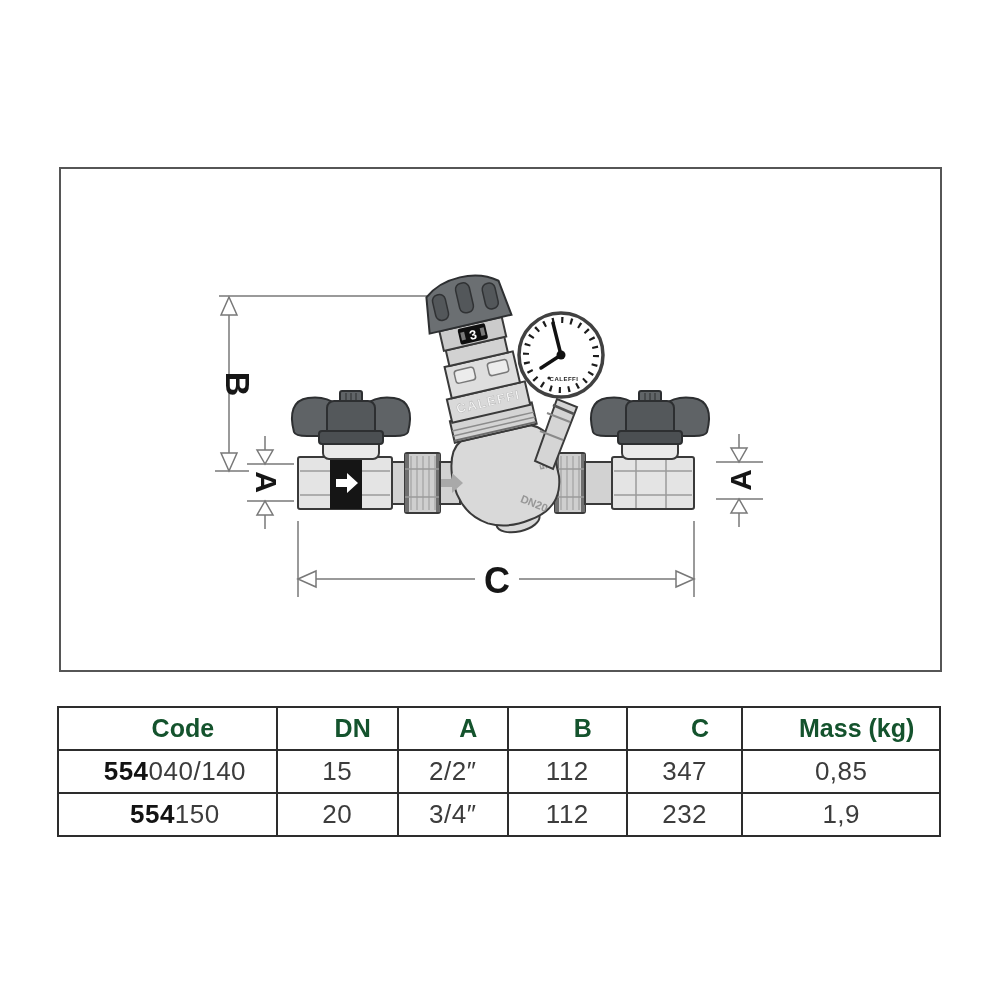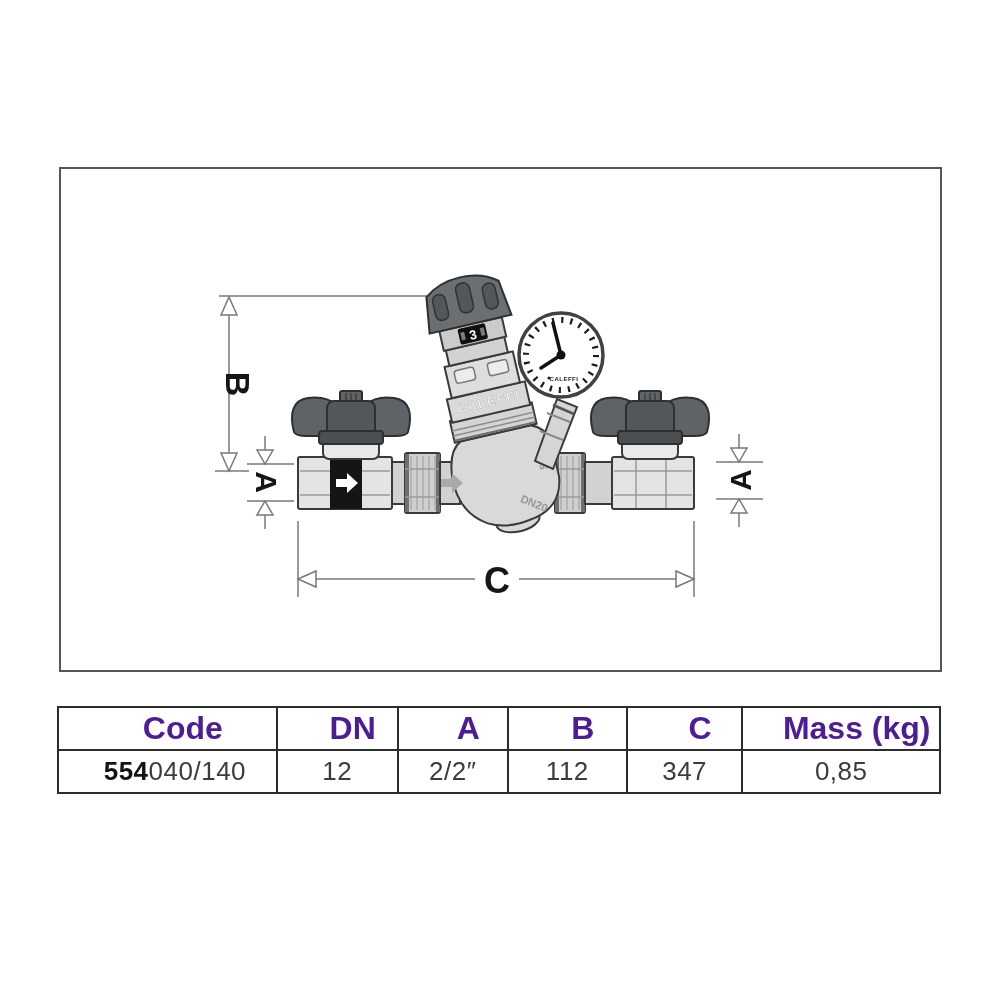--- a/index.html
+++ b/index.html
@@ -14,21 +14,21 @@
   .diagram-box svg { position:absolute; left:0; top:0; }
 
   .spec-table {
     position:absolute; left:57px; top:706px; width:884px;
     border-collapse:collapse; table-layout:fixed;
   }
   .spec-table th, .spec-table td {
     border:2px solid #2d2d2d; height:39px; text-align:center;
     vertical-align:middle; overflow:hidden; white-space:nowrap;
   }
-  .spec-table th { font-size:32px; font-weight:bold; color:#4c1d95;padding-left:32px; }
+  .spec-table th { font-size:25px; font-weight:bold; color:#14532d;padding-left:32px; }
   .spec-table td { font-size:26px; color:#3c3c3c; letter-spacing:0.5px; }
   .code-cell { text-align:center; padding-left:16px; }
   .code-prefix { font-weight:bold; color:#131313; }
 
   
   .ol  { stroke:#3a3a3a; stroke-width:2; }
   .dim { stroke:#787878; stroke-width:1.5; fill:none; }
   .dimhead { fill:#ffffff; stroke:#787878; stroke-width:1.5; }
   .dimtxt { fill:#161616; font-weight:bold; font-family:"Liberation Sans",sans-serif; }
   .facet { stroke:#9b9b9b; stroke-width:1.5; }
@@ -213,20 +213,28 @@
       <th>DN</th>
       <th>A</th>
       <th>B</th>
       <th>C</th>
       <th>Mass (kg)</th>
     </tr>
   </thead>
   <tbody>
     <tr>
       <td class="code-cell"><span class="code-prefix">554</span><span>040/140</span></td>
-      <td>12</td>
+      <td>15</td>
       <td>2/2″</td>
       <td>112</td>
       <td>347</td>
       <td>0,85</td>
     </tr>
+    <tr>
+      <td class="code-cell"><span class="code-prefix">554</span><span>150</span></td>
+      <td>20</td>
+      <td>3/4″</td>
+      <td>112</td>
+      <td>232</td>
+      <td>1,9</td>
+    </tr>
   </tbody>
 </table>
 
 </body></html>

